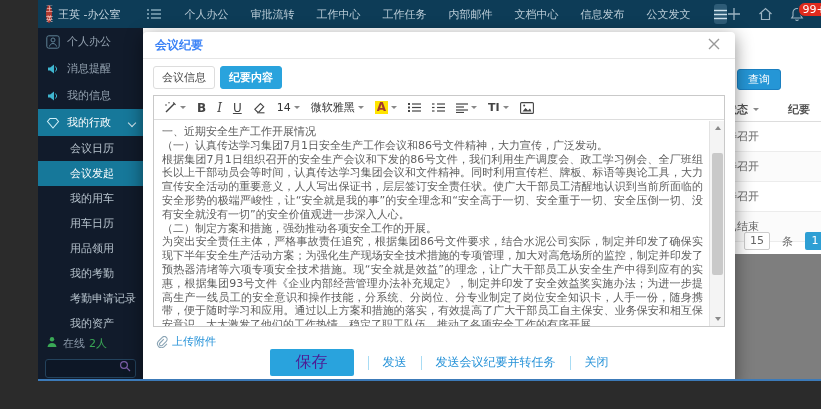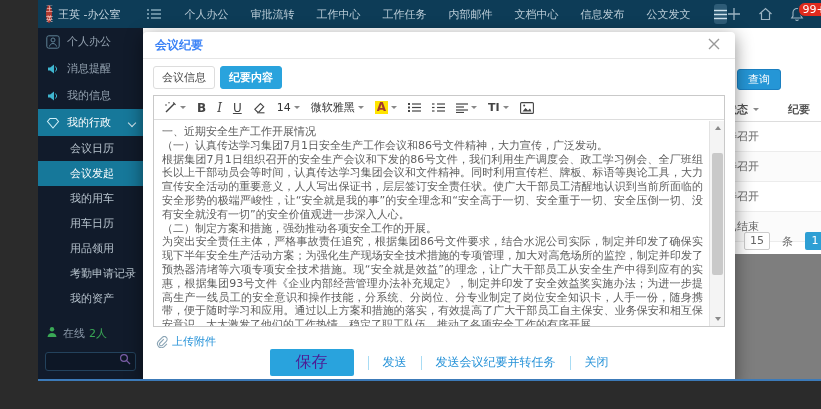--- a/index.html
+++ b/index.html
@@ -227,20 +227,21 @@
           </svg>
       </span>
       <span>我的行政</span>
       <span class="chev down"></span>
     </div>
     <div class="s-sub">会议日历</div>
     <div class="s-sub active">会议发起</div>
     <div class="s-sub">我的用车</div>
     <div class="s-sub">用车日历</div>
     <div class="s-sub">用品领用</div>
+    <div class="s-sub">我的考勤</div>
     <div class="s-sub">考勤申请记录</div>
     <div class="s-sub">我的资产</div>
     <div class="s-online">
       <span class="oicon">
         <svg width="12" height="12" viewBox="0 0 12 12">
             <circle cx="6" cy="3.2" r="2.2" fill="currentColor"></circle>
             <path d="M1.5 11c.4-2.6 2-4 4.5-4s4.1 1.4 4.5 4z" fill="currentColor"></path>
           </svg>
       </span>
       <span>在线</span>

